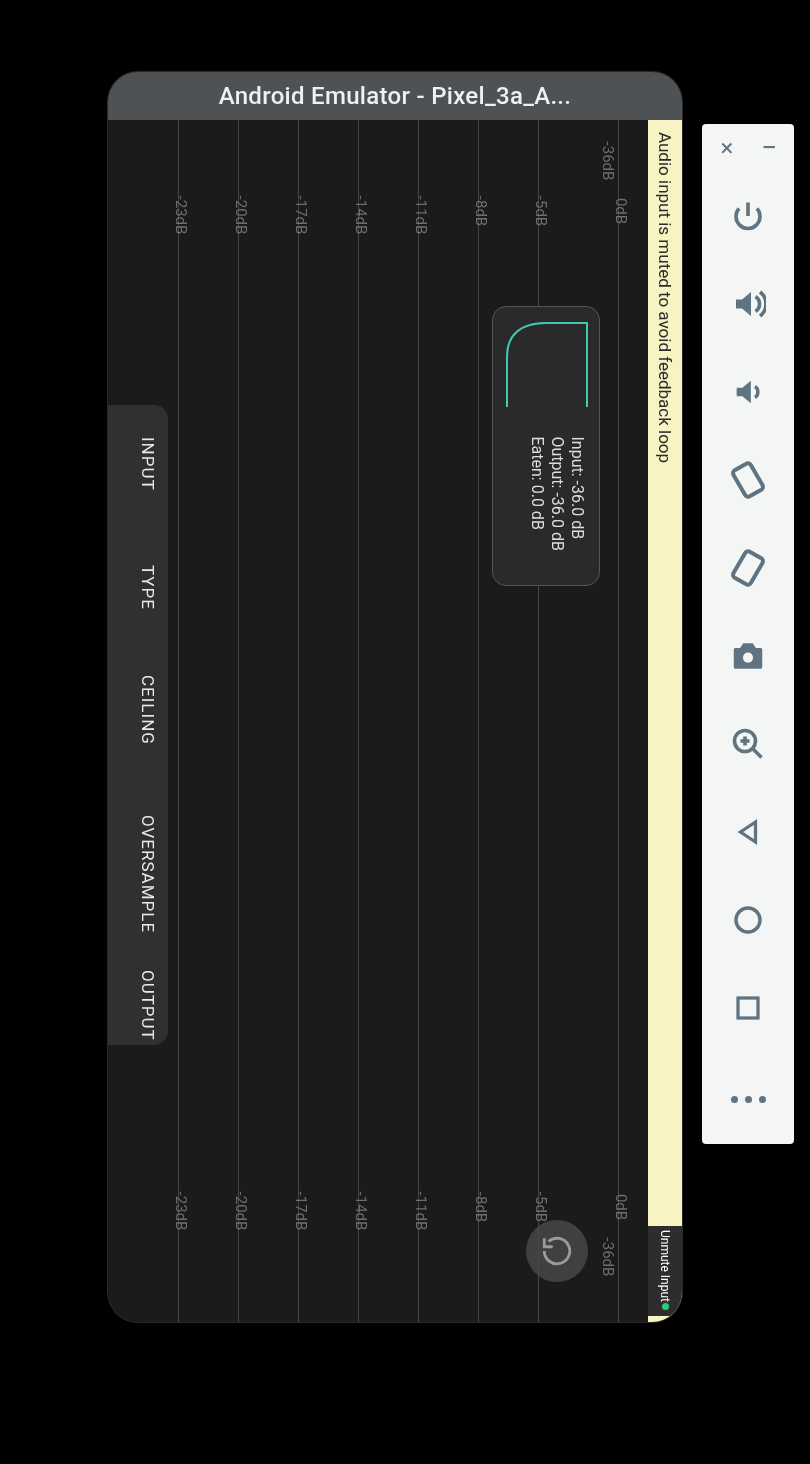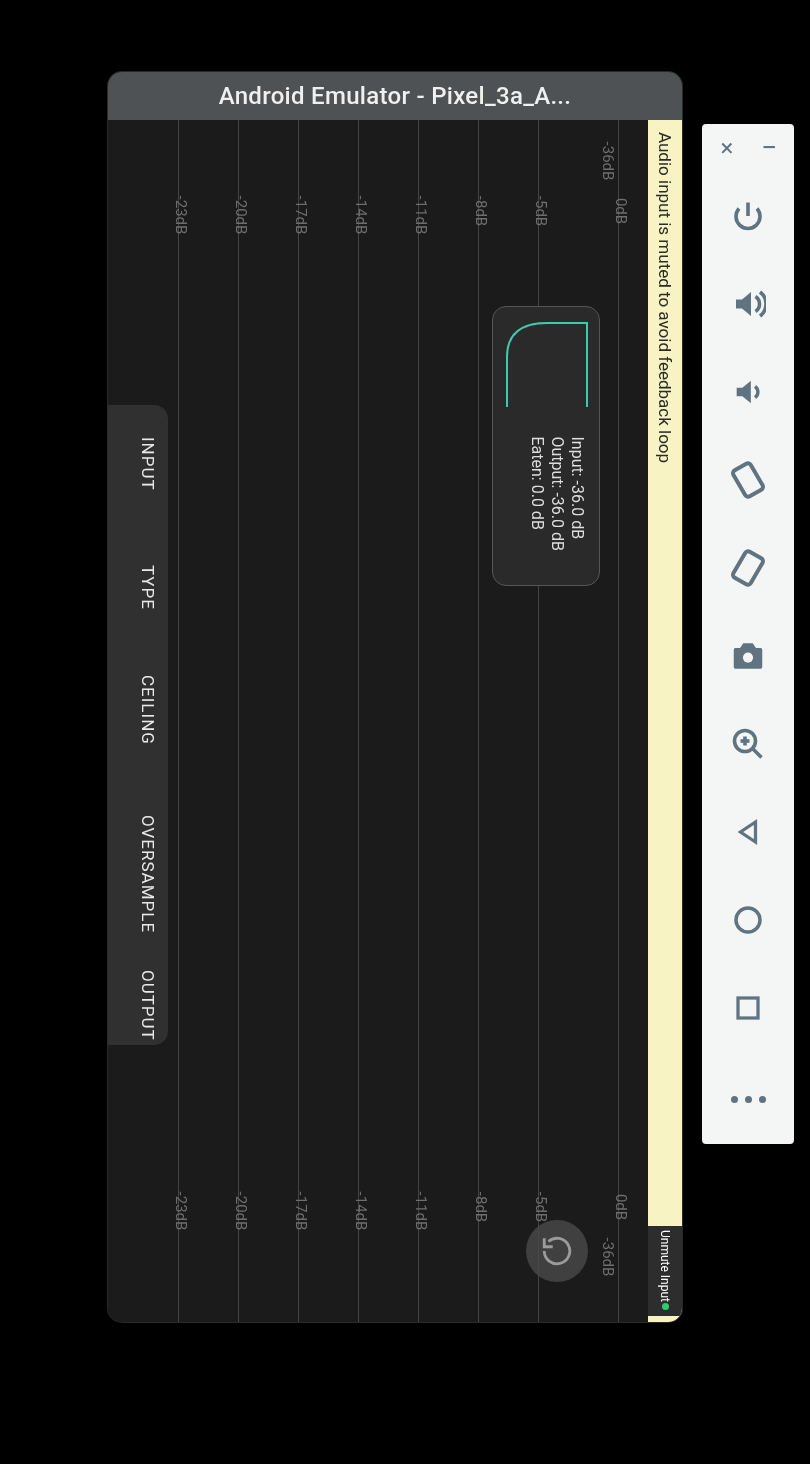--- a/index.html
+++ b/index.html
@@ -3,21 +3,21 @@
 <meta charset="utf-8">
 <style>
   * { box-sizing: border-box; margin: 0; padding: 0; }
   html, body { width: 810px; height: 1464px; background: #000; font-family: Roboto, Arial, sans-serif; overflow: hidden; }
 
   
   .emu-frame {
     position: absolute;
     left: 108px; top: 72px;
     width: 574px; height: 1250px;
-    border-radius: 14px;
+    border-radius: 30px;
     overflow: hidden;
     background: #1b1b1b;
     box-shadow: 0 0 0 1px #2a2a2a;
   }
   .emu-titlebar {
     height: 48px;
     background: #4f5254;
     display: flex; align-items: center; justify-content: center;
     color: #f0f0f0;
     font-size: 24px;

